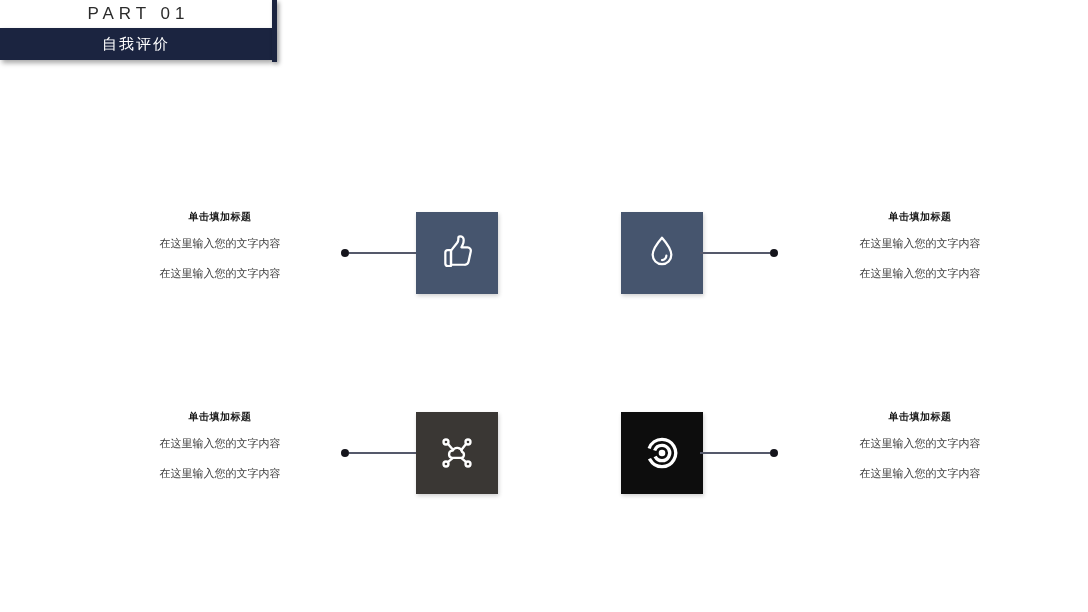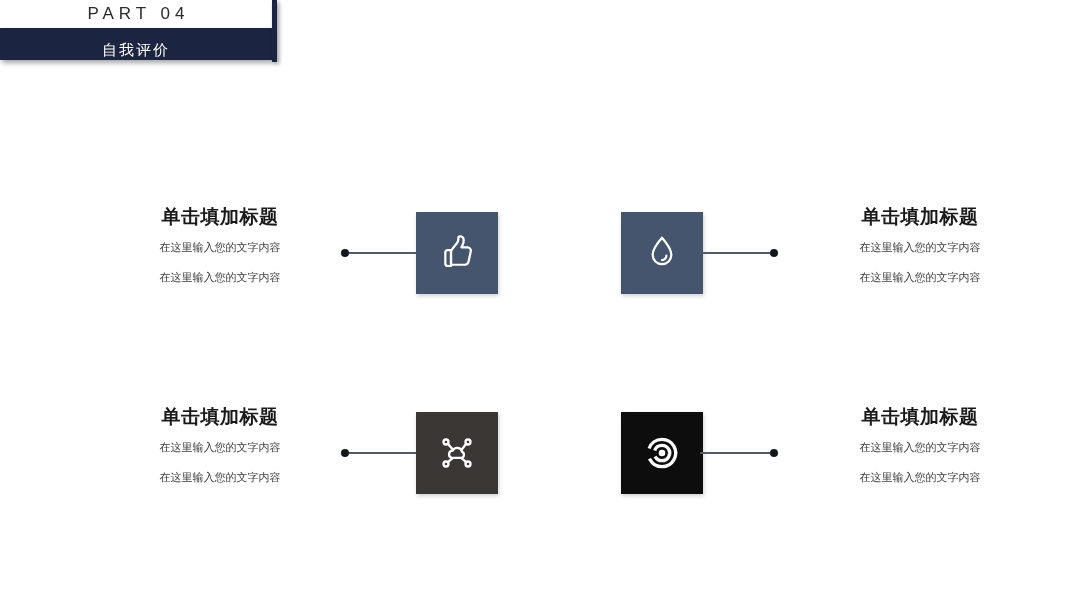--- a/index.html
+++ b/index.html
@@ -43,21 +43,21 @@
     white-space: nowrap;
   }
   .banner-title {
     position: absolute;
     left: 0;
     top: 28px;
     width: 272px;
     height: 32px;
     background: #1b2440;
     display: flex;
-    align-items: flex-end;
+    align-items: center;
     justify-content: center;
     box-shadow: 2px 3px 5px rgba(0,0,0,0.35);
   }
   .banner-title-text {
     font-size: 15px;
     letter-spacing: 2px;
     color: #ffffff;
     white-space: nowrap;
   }
   .banner-edge {
@@ -84,21 +84,21 @@
 
   
   .textblock {
     position: absolute;
     width: 240px;
   }
   .textblock.left  { left: 100px;  text-align: center; }
   .textblock.right { left: 800px;  text-align: center; }
 
   .tb-title {
-    font-size: 19px;
+    font-size: 10px;
     font-weight: bold;
     color: #1a1a1a;
     letter-spacing: 0.5px;
     margin: 0 0 13px 0;
     line-height: 1;
   }
   .tb-line {
     font-size: 11px;
     color: #3c3c3c;
     line-height: 1.6;
@@ -140,21 +140,21 @@
     flex: 0 0 auto;
   }
   .connector.left-side  { left: 341px; width: 78px; }
   .connector.right-side { left: 700px; width: 78px; }
 </style>
 </head>
 <body>
 
 <div class="banner">
   <div class="banner-part">
-    <span class="banner-part-text">PART  04</span>
+    <span class="banner-part-text">PART  01</span>
   </div>
   <div class="banner-title">
     <span class="banner-title-text">自我评价</span>
   </div>
   <div class="banner-edge"></div>
 </div>
 
 <div class="row row-top">
 
   <div class="textblock left">

